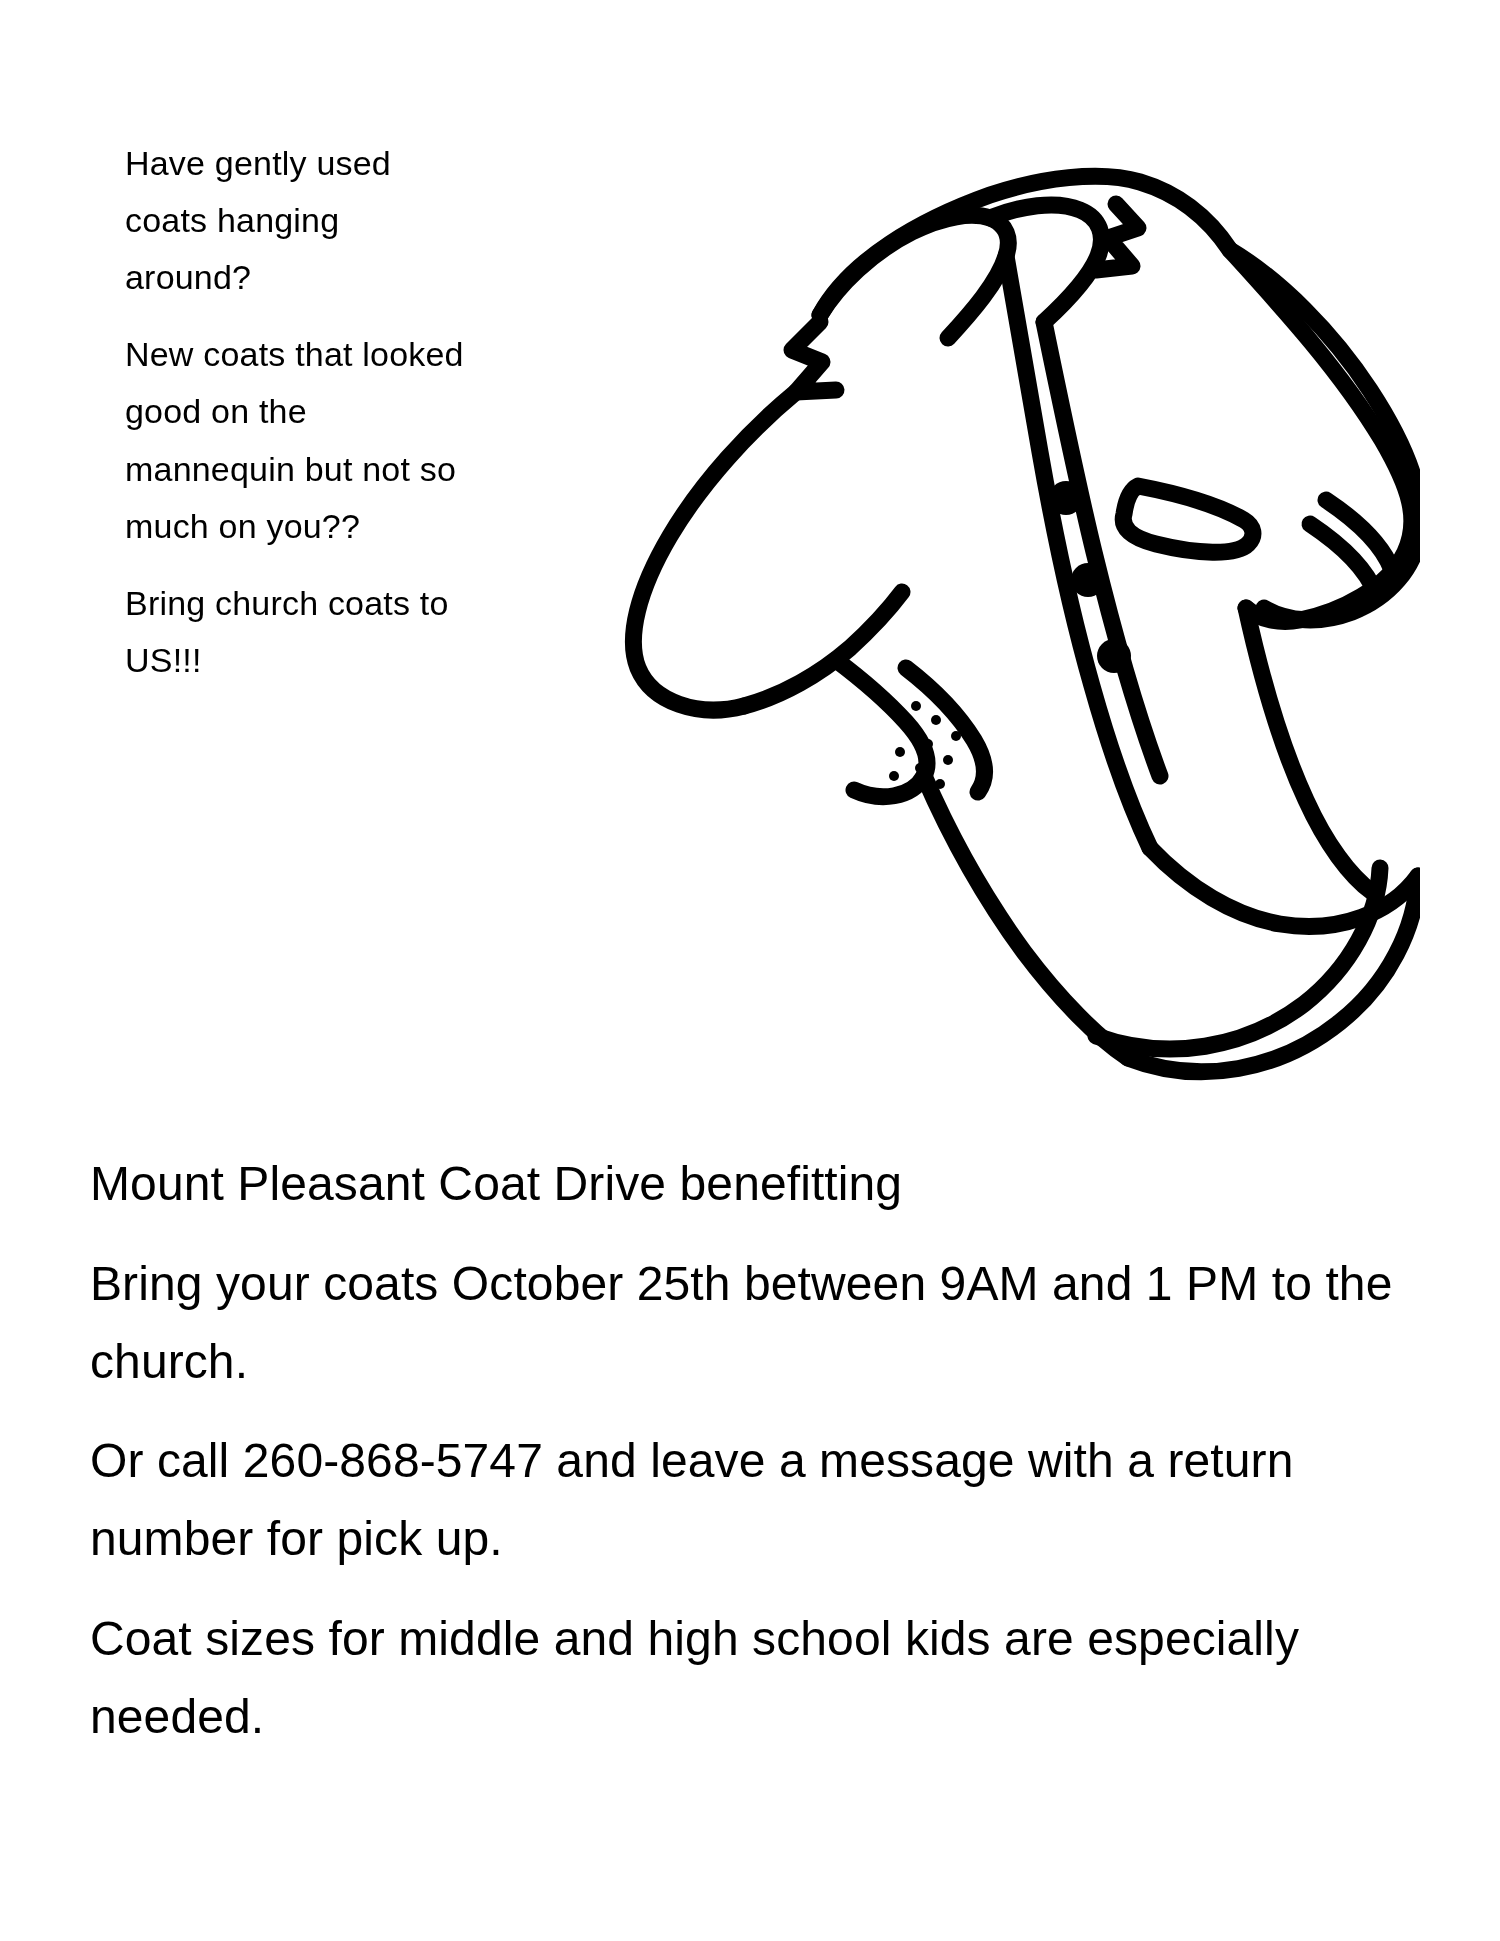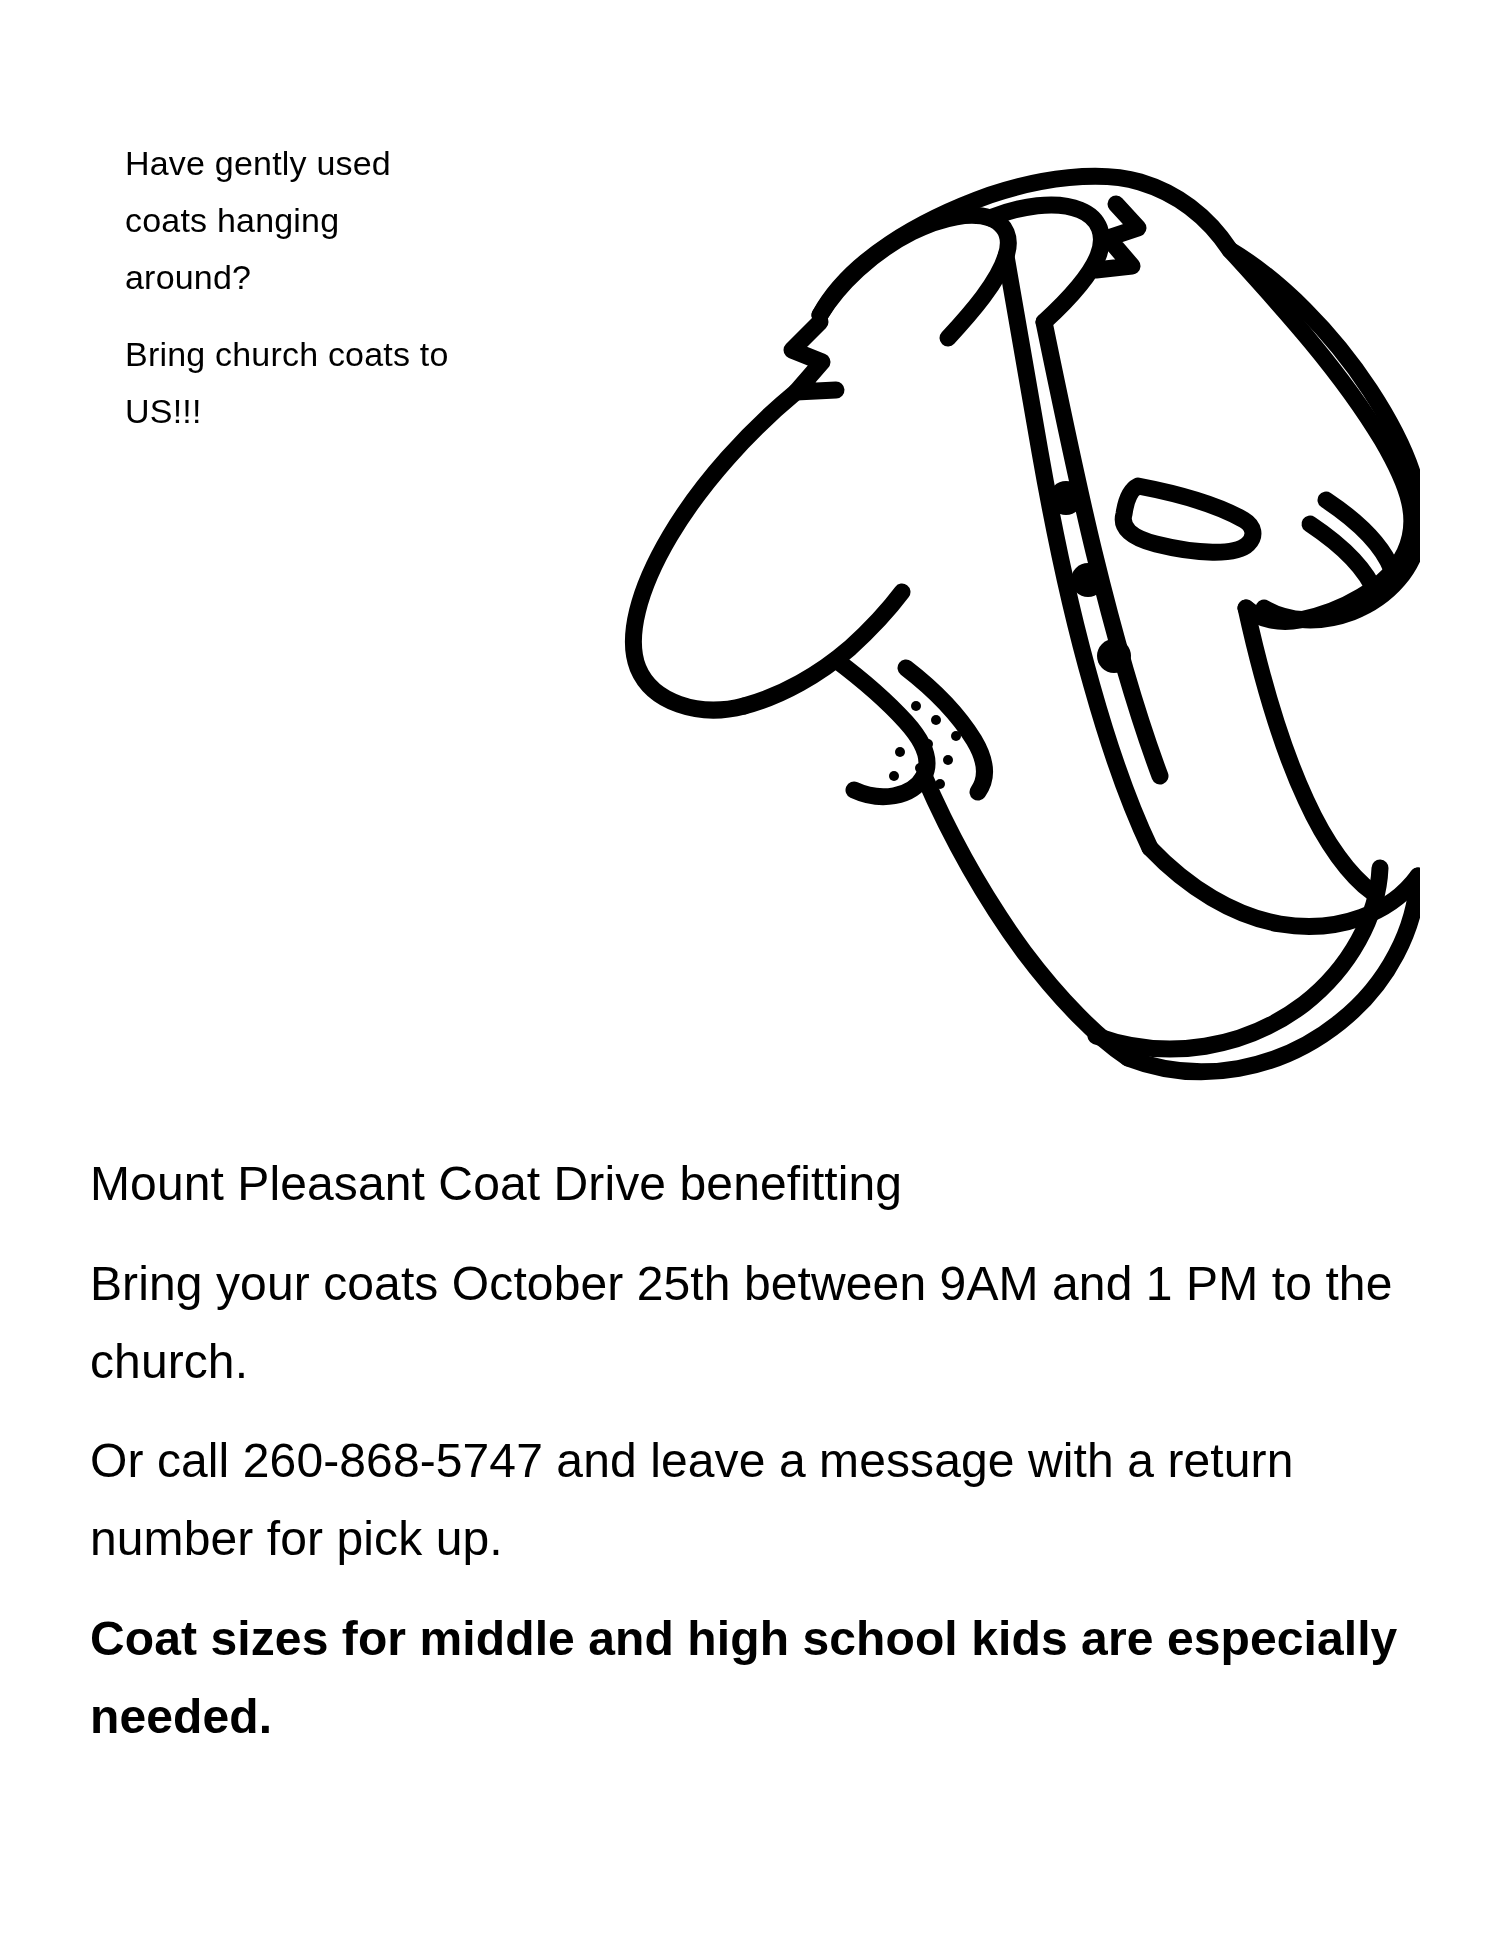--- a/index.html
+++ b/index.html
@@ -62,30 +62,30 @@
     width: 1330px;
   }
   .body-para {
     font-size: 48px;
     line-height: 1.62;
     margin: 0 0 22px 0;
     letter-spacing: 0.1px;
   }
   .body-para:last-child {
     margin-bottom: 0;
-    font-weight: bold;
   }
 </style>
 </head>
 <body>
 
 <div class="page">
 
   <div class="intro-column">
     <p class="intro-para">Have gently used coats hanging around?</p>
+    <p class="intro-para">New coats that looked good on the mannequin but not so much on you??</p>
     <p class="intro-para">Bring church coats to US!!!</p>
   </div>
 
   <div class="coat-art">
     <svg viewBox="0 0 900 1090" xmlns="http://www.w3.org/2000/svg" aria-hidden="true">
       <g fill="none" stroke="#000000" stroke-width="17" stroke-linejoin="round" stroke-linecap="round">
 
         <path d="M300 215
                  C 330 160, 400 120, 470 95
                  C 520 78, 580 70, 620 82

